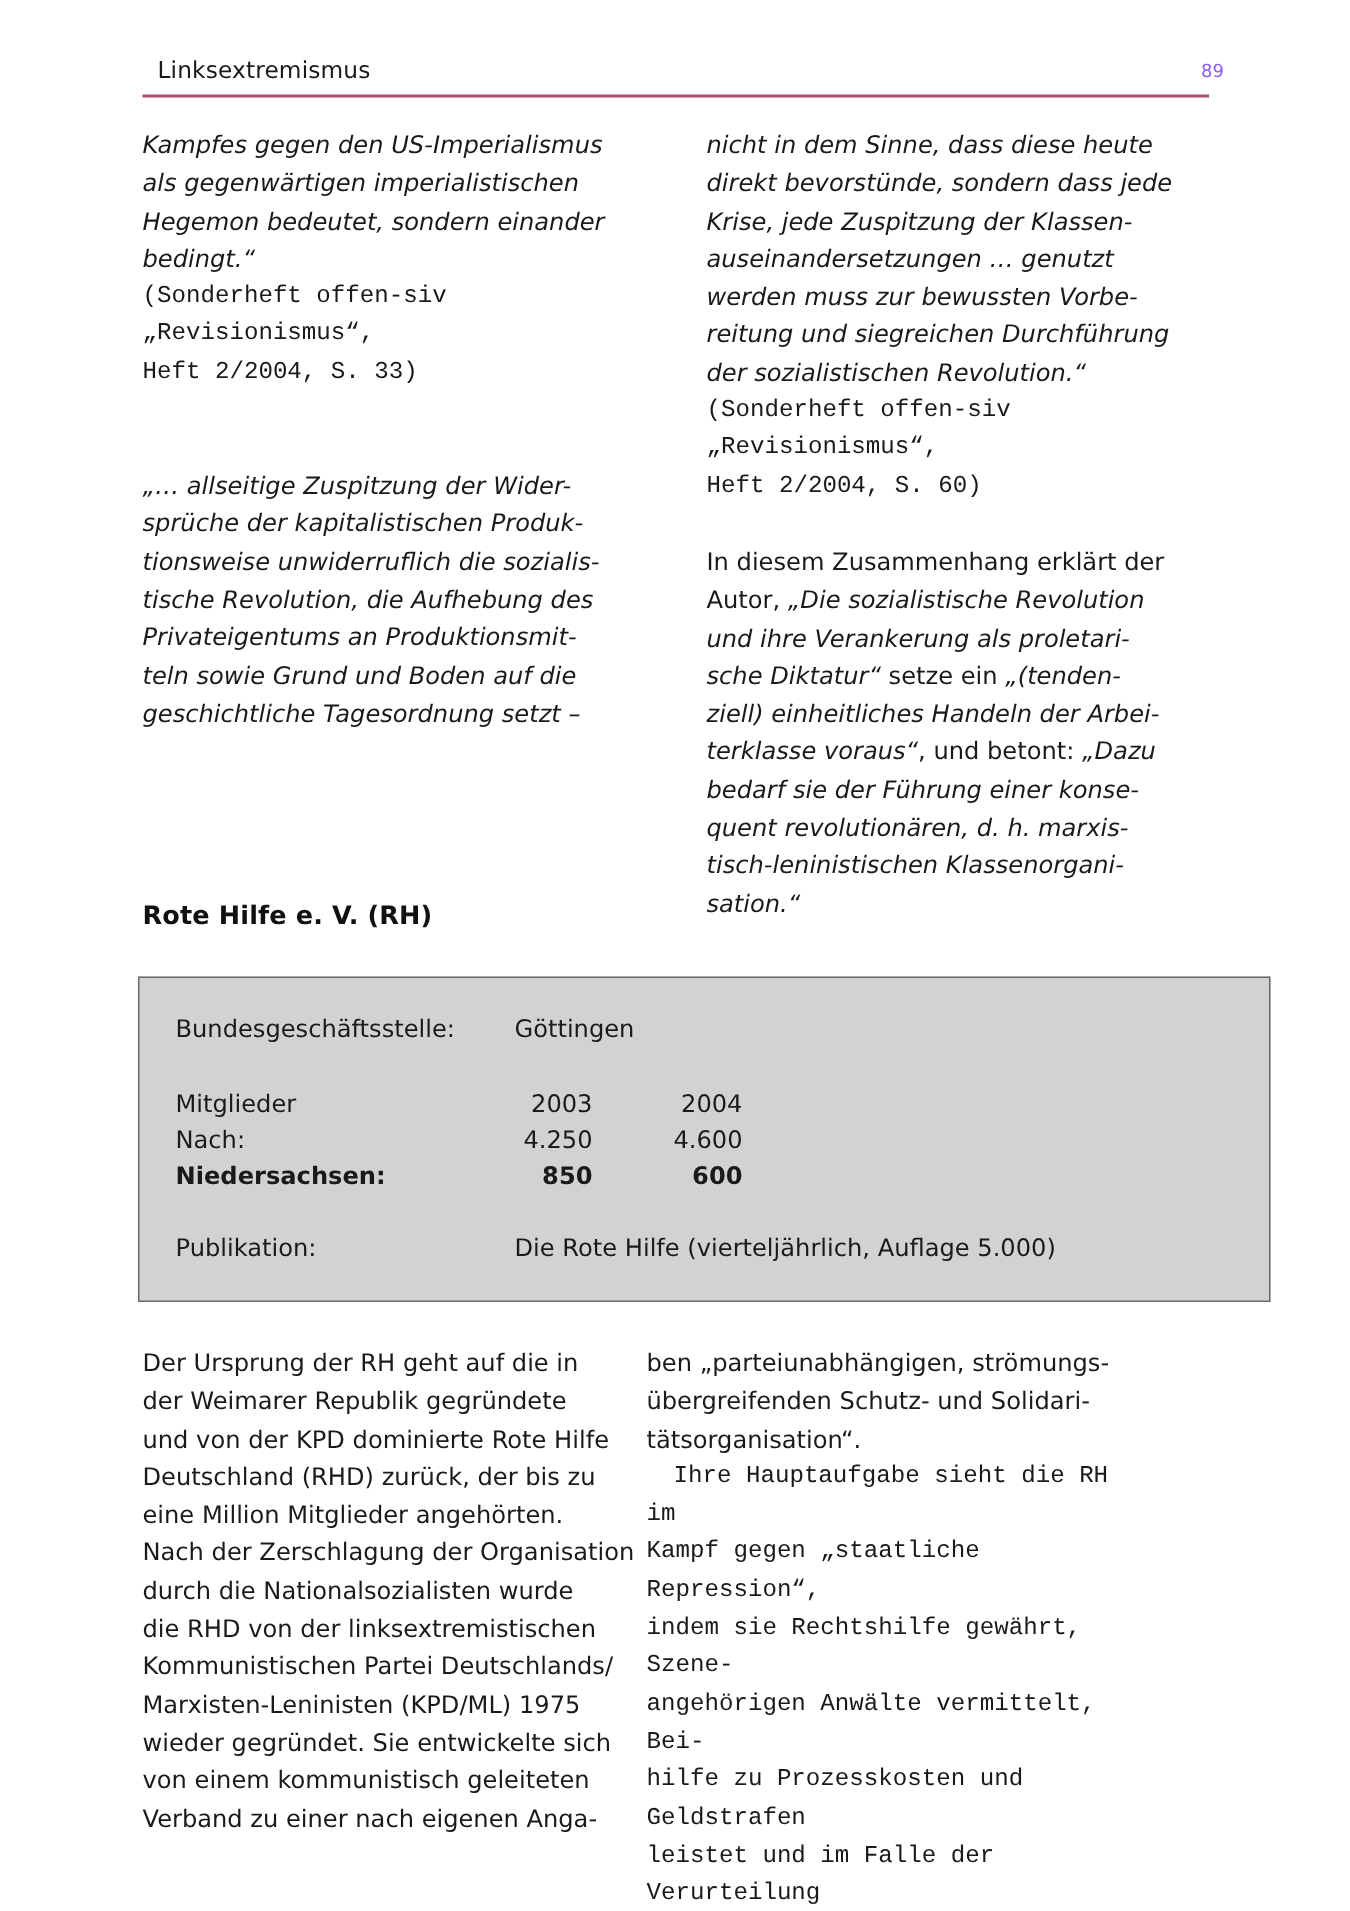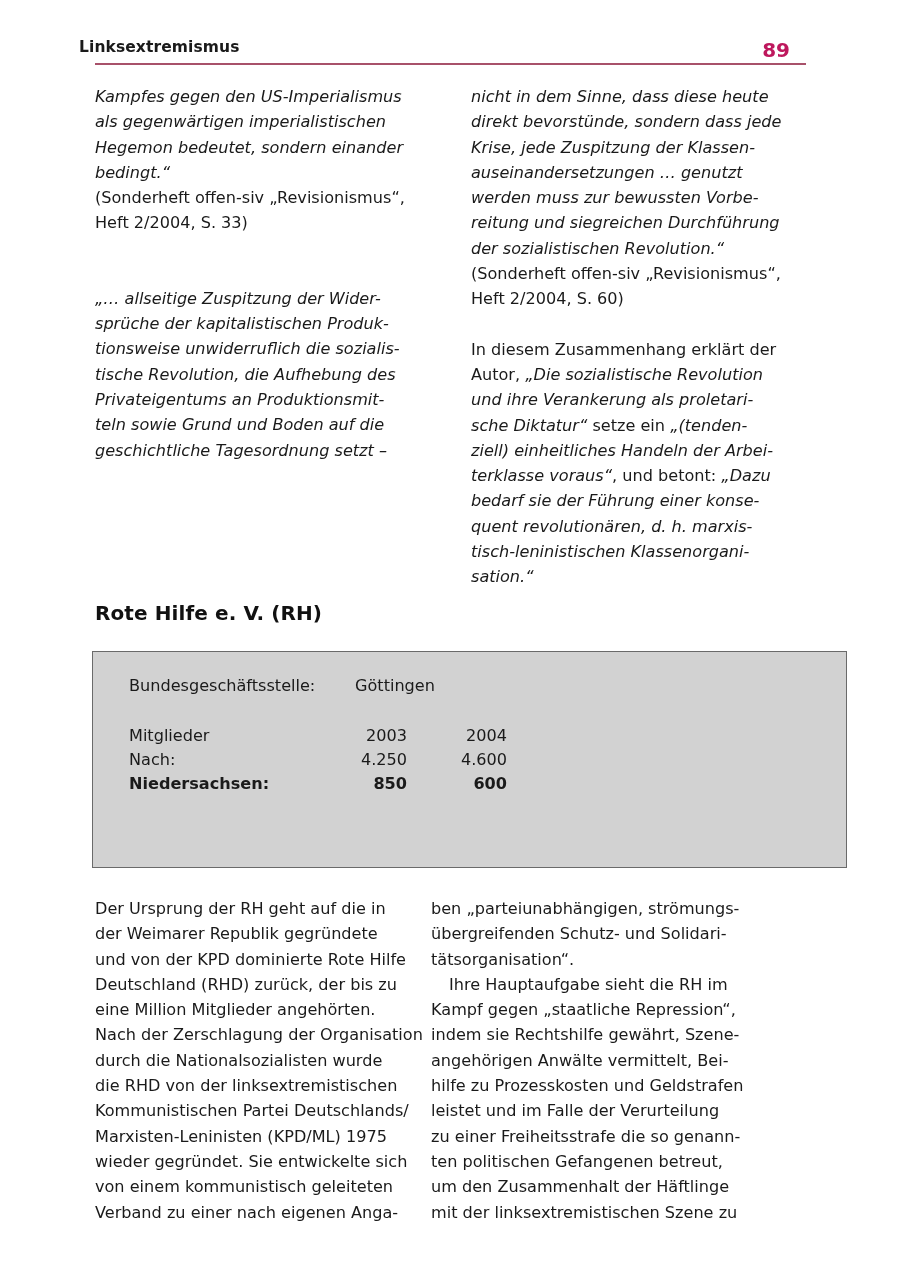--- a/index.html
+++ b/index.html
@@ -20,36 +20,35 @@
   .page {
     position: absolute;
     left: 0; top: 0;
     width: 900px;
     height: 1274px;
   }
 
   
   .runhead {
     position: absolute;
-    left: 79px;
+    left: 105px;
     top: 38px;
     width: 711px;
     display: flex;
-    align-items: flex-start;
+    align-items: center;
     justify-content: space-between;
-    font-weight: bold;
   }
   .runhead-title {
     font-size: 15.5px;
     letter-spacing: 0.1px;
     color: #1a1a1a;
   }
   .runhead-folio {
-    font-size: 20px;
-    color: #be185d;
+    font-size: 12px;
+    color: #8b5cf6;
   }
   .runhead-rule {
     position: absolute;
     left: 95px;
     top: 63px;
     width: 711px;
     height: 2px;
     background: #a8516a;
   }
 
@@ -73,31 +72,32 @@
     color: #1a1a1a;
     text-align: left;
     hyphens: none;
     white-space: pre-line;
   }
   p.it, .it {
     font-style: italic;
   }
   p + p {
     margin-top: 0;
+    font-family: Liberation Mono, monospace;
   }
   .gap {
     height: 25px;
   }
 
   
   .section-head {
     position: absolute;
     left: 95px;
     top: 601px;
-    font-size: 20px;
+    font-size: 17px;
     font-weight: bold;
     color: #111111;
     letter-spacing: 0.1px;
     text-align: right;
   }
 
   
   .infobox {
     position: absolute;
     left: 92px;
@@ -111,21 +111,21 @@
   .ib-inner {
     position: relative;
     width: 100%;
     height: 100%;
     font-size: 16.1px;
     line-height: 24px;
     color: #1a1a1a;
   }
   .ib-row {
     position: absolute;
-    left: 16px;
+    left: 4px;
     width: 100%;
     height: 24px;
   }
   .ib-label {
     position: absolute;
     left: 20px;
     white-space: nowrap;
   }
   .ib-val-a {
     position: absolute;
@@ -236,20 +236,24 @@
         <span class="ib-num c1">4.250</span>
         <span class="ib-num c2">4.600</span>
       </div>
 
       <div class="ib-row" style="top:120px;font-weight:bold;">
         <span class="ib-label">Niedersachsen:</span>
         <span class="ib-num c1">850</span>
         <span class="ib-num c2">600</span>
       </div>
 
+      <div class="ib-row" style="top:168px;">
+        <span class="ib-label">Publikation:</span>
+        <span class="ib-val-pub">Die Rote Hilfe (vierteljährlich, Auflage 5.000)</span>
+      </div>
 
     </div>
   </div>
 
   <div class="cols-lower">
 
     <div class="col-lower">
       <p>Der Ursprung der RH geht auf die in
 der Weimarer Republik gegründete
 und von der KPD dominierte Rote Hilfe

